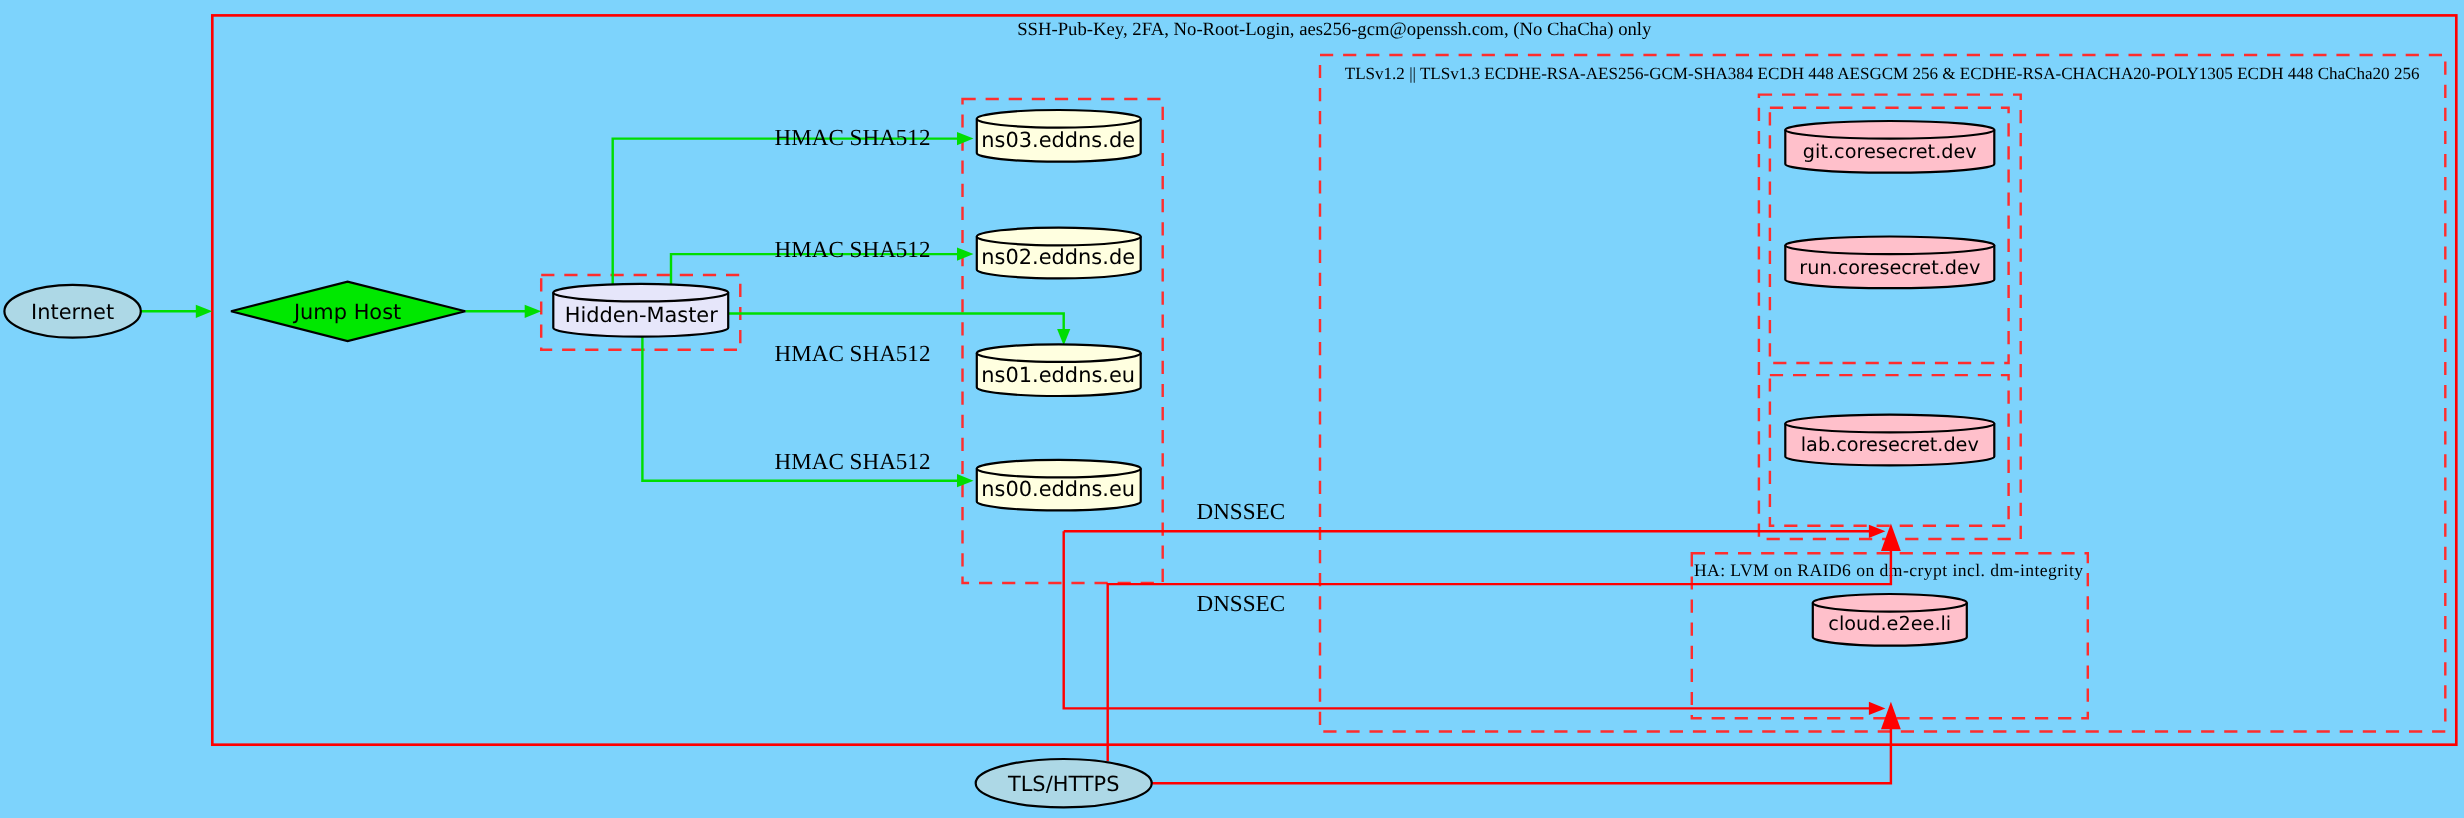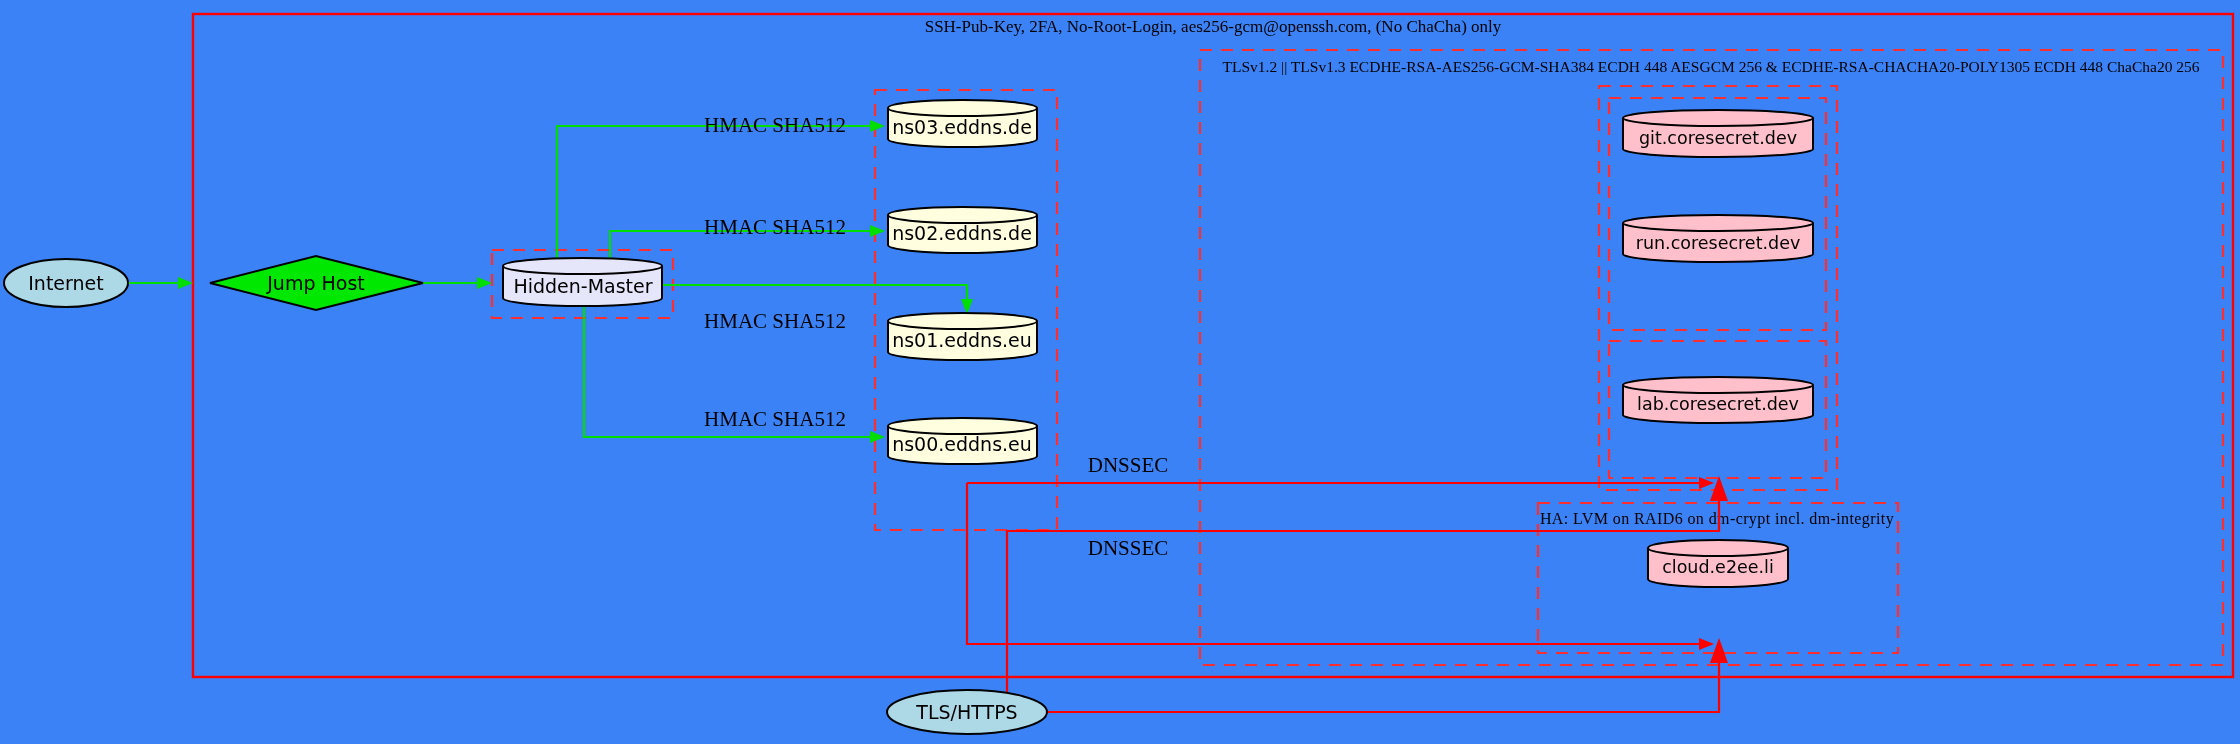--- a/index.html
+++ b/index.html
@@ -1,16 +1,16 @@
 <!DOCTYPE html>
 <html><head>
 <meta charset="utf-8">
 <style>
   html, body { margin: 0; padding: 0; background: #ffffff; }
-  .stage { position: relative; width: 2240px; height: 744px; background: #3b82f6; }
+  .stage { position: relative; width: 2240px; height: 744px; background: #7dd3fc; }
   svg { display: block; }
   text { fill: #000000; }
   .node-label { font-family: "DejaVu Sans", sans-serif; font-size: 19px; }
   .node-label-sm { font-family: "DejaVu Sans", sans-serif; font-size: 17.5px; }
   .edge-label { font-family: "Liberation Serif", "DejaVu Serif", serif; font-size: 21px; }
   .cluster-label { font-family: "Liberation Serif", "DejaVu Serif", serif; font-size: 17px; }
   .cluster-label-sm { font-family: "Liberation Serif", "DejaVu Serif", serif; font-size: 15.5px; }
   .solid-box { fill: none; stroke-width: 2.4; }
   .dashed-box { fill: none; stroke-width: 2.2; stroke-dasharray: 12 9; }
   .edge { fill: none; stroke-width: 2.2; }

